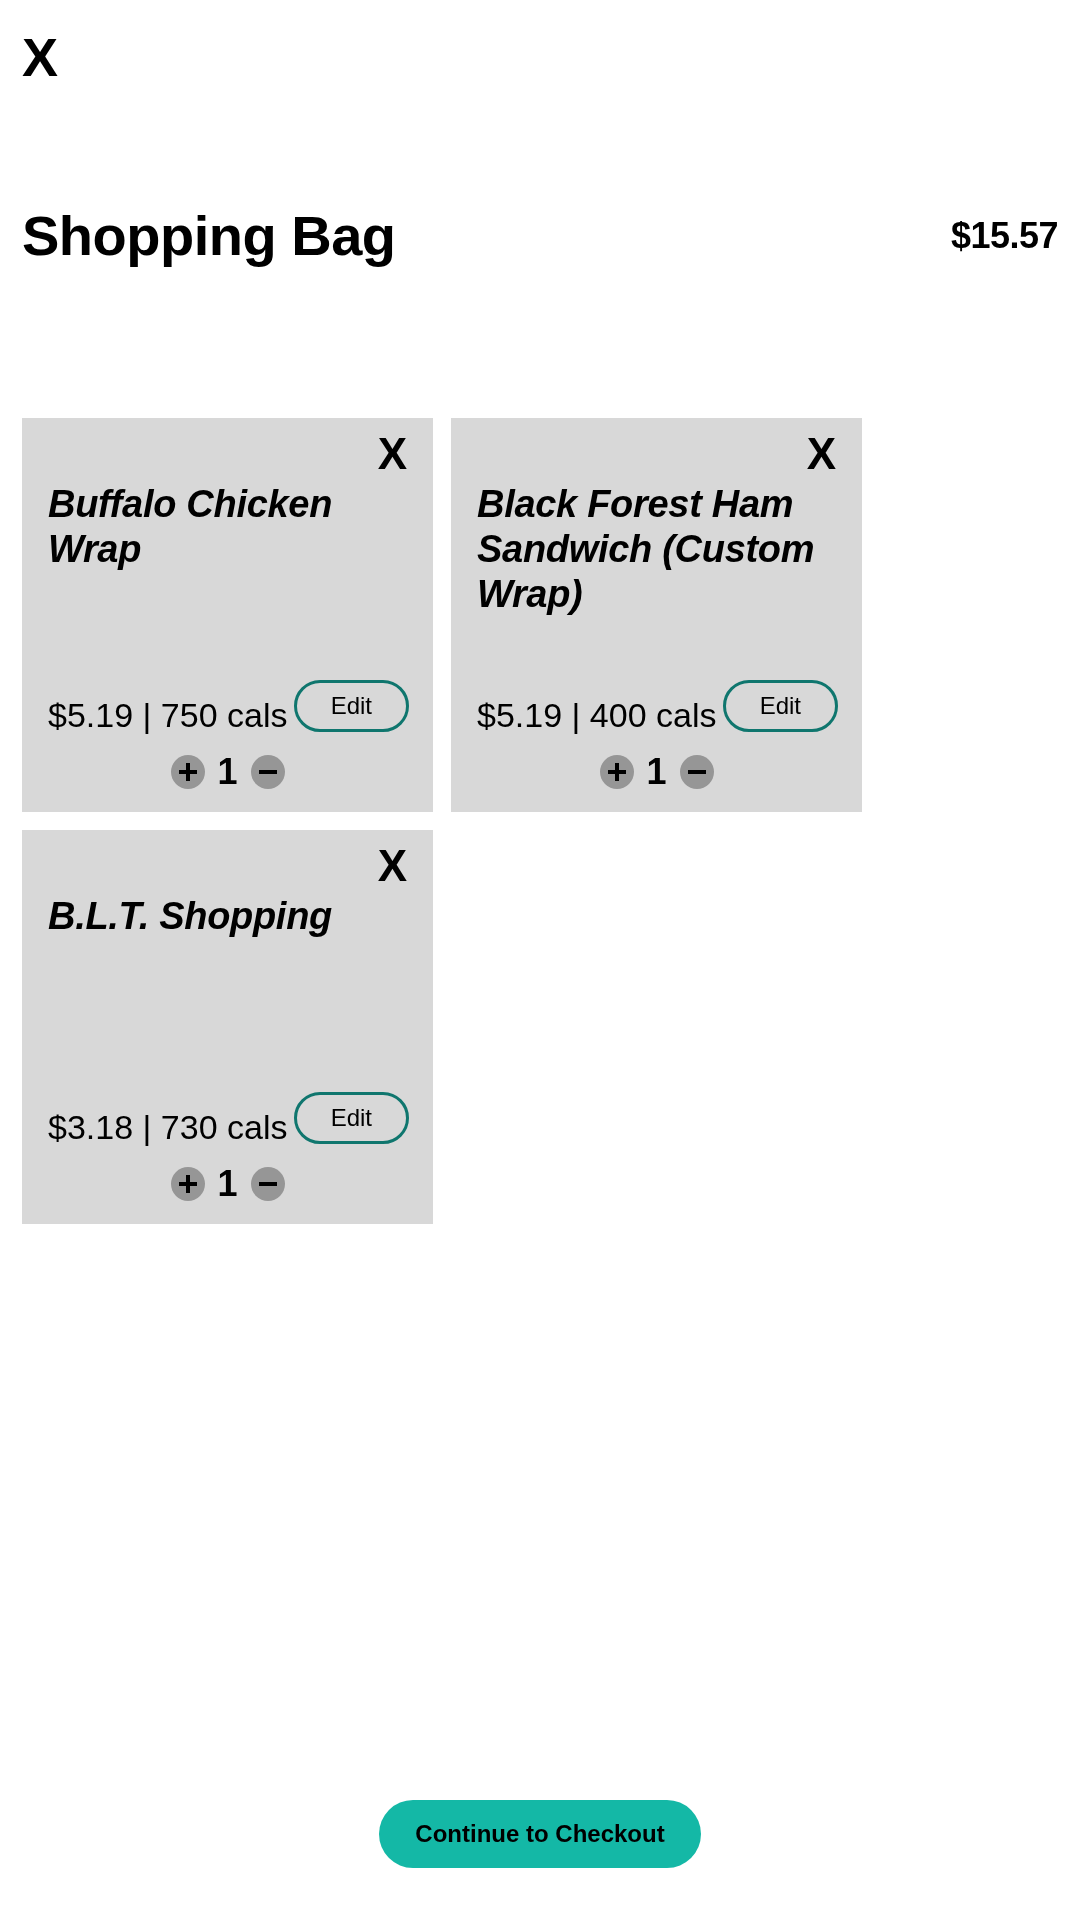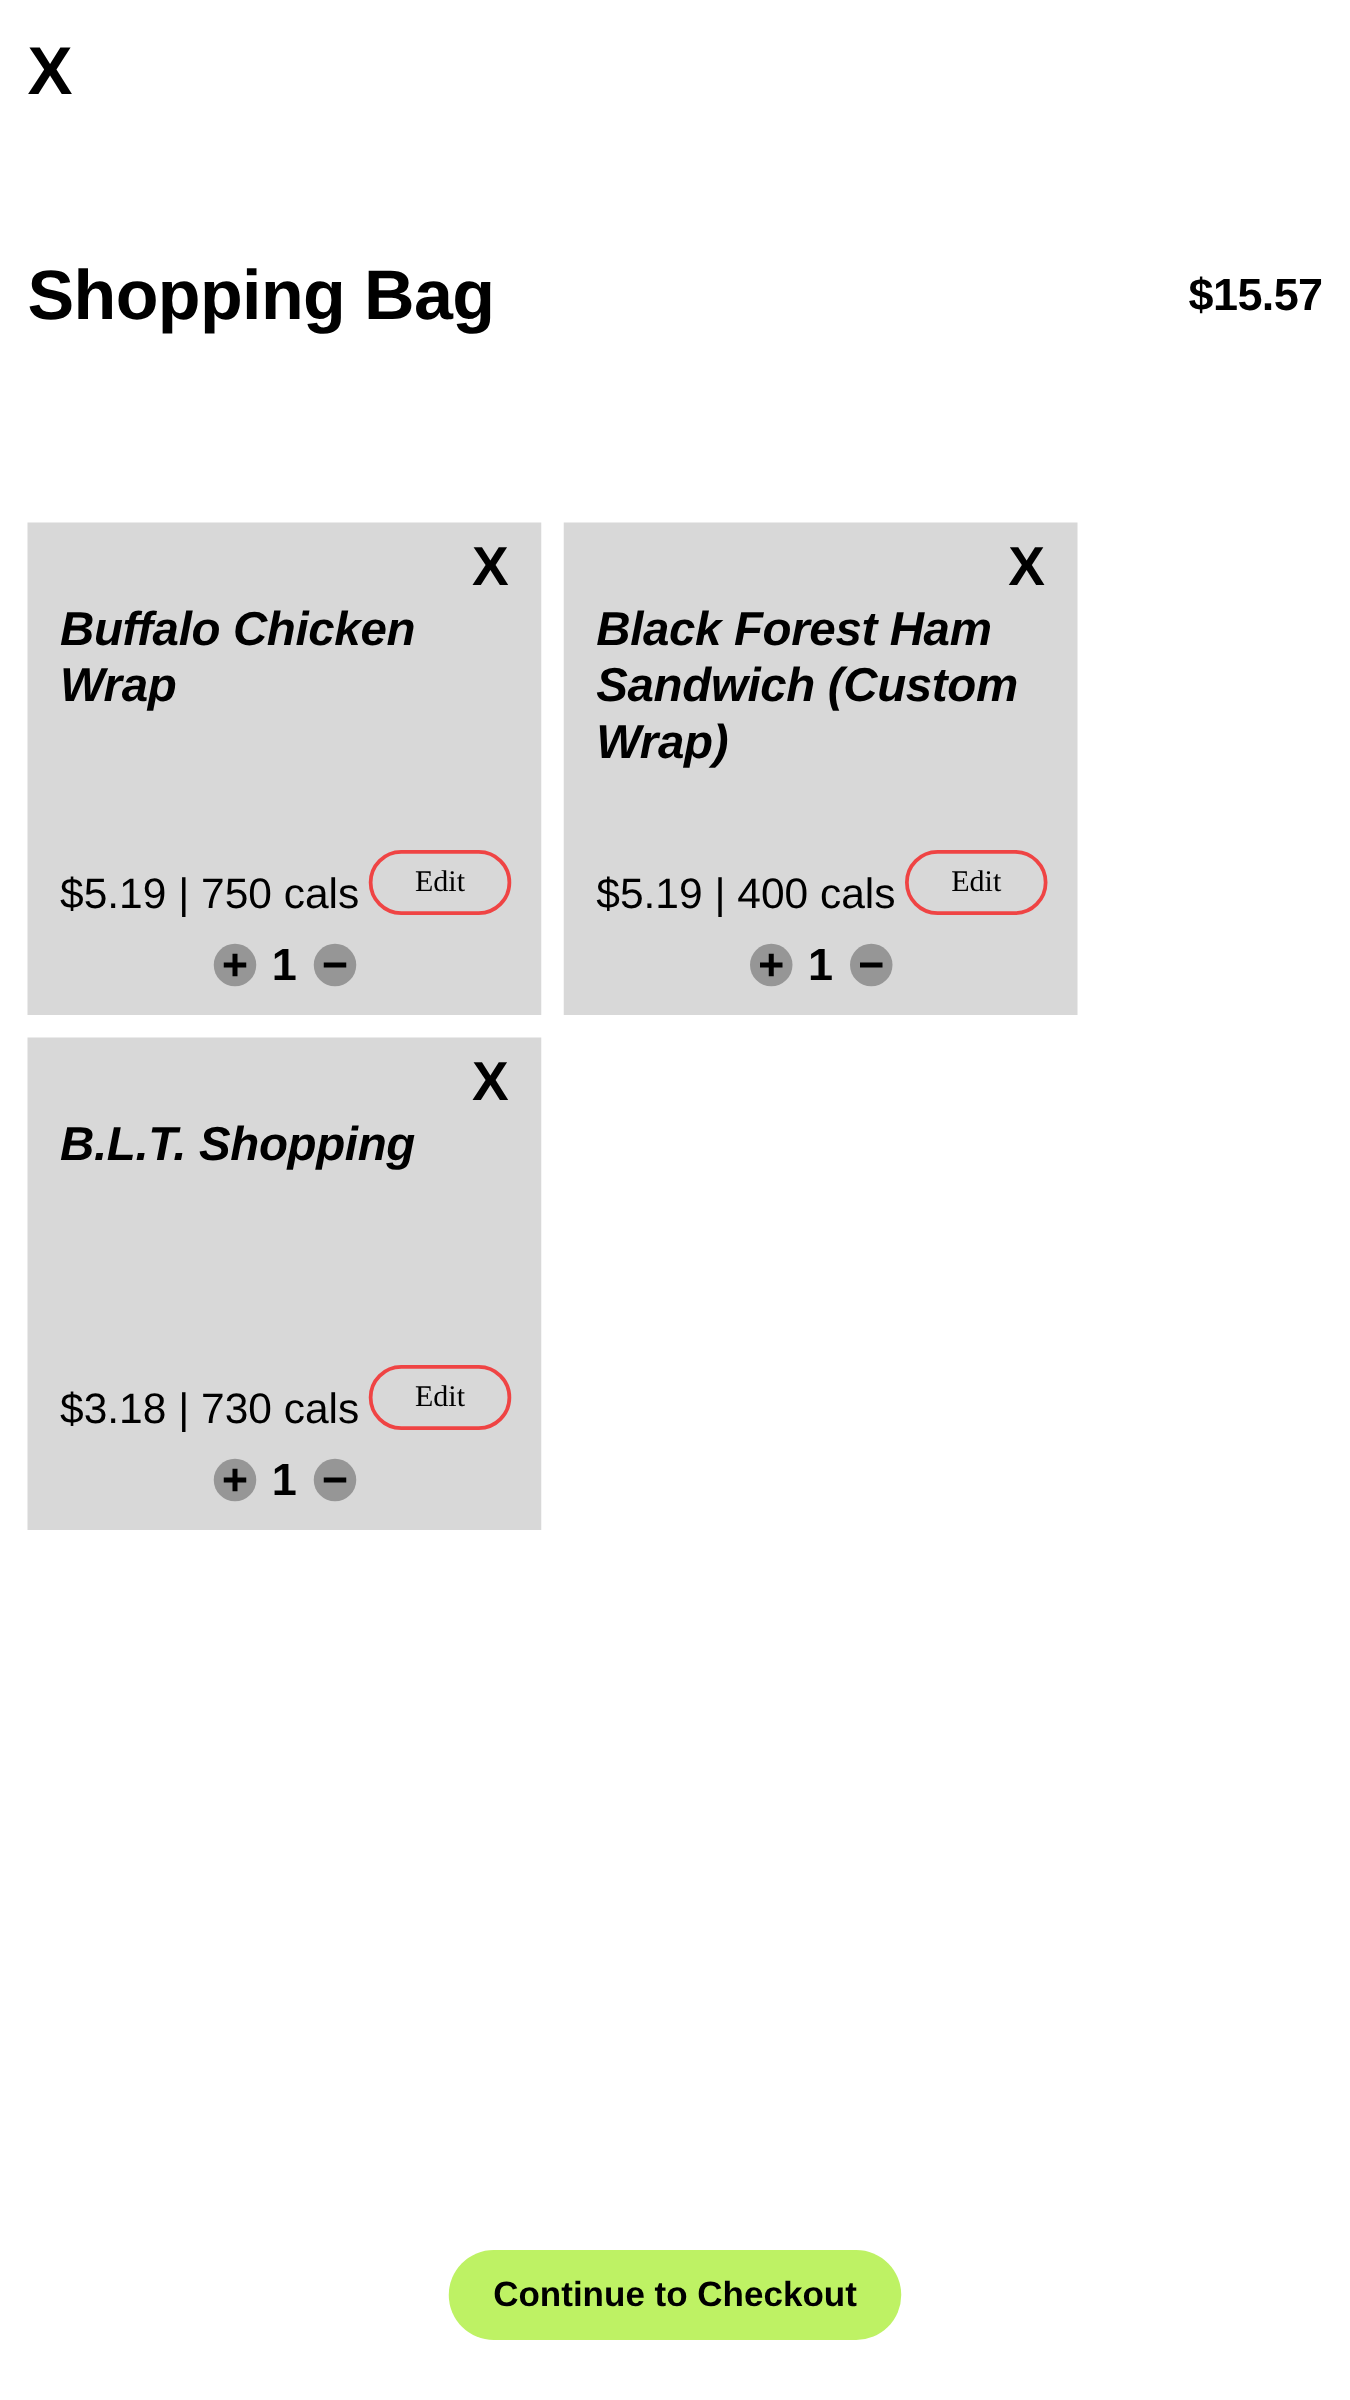--- a/index.html
+++ b/index.html
@@ -124,25 +124,25 @@
     justify-content: space-between;
     padding: 0 0 0 2px;
   }
   .card-price {
     font-size: 34px;
     font-weight: normal;
     line-height: 1;
     white-space: nowrap;
   }
   .edit-btn {
-    font-family: Liberation Serif, serif;
+    font-family: Liberation Sans, sans-serif;
     font-size: 24px;
     color: #000;
     background: transparent;
-    border: 3px solid #ef4444;
+    border: 3px solid #0f766e;
     border-radius: 999px;
     padding: 11px 34px;
     line-height: 1;
     cursor: pointer;
   }
 
   .stepper {
     margin-top: 22px;
     display: flex;
     align-items: center;
@@ -188,24 +188,24 @@
   .checkout-wrap {
     position: absolute;
     left: 0;
     top: 1800px;
     width: 1080px;
     display: flex;
     justify-content: center;
   }
   .checkout-btn {
     font-family: "Liberation Sans", sans-serif;
-    font-size: 28px;
-    font-weight: bold;
-    color: #000;
-    background: #bef264;
+    font-size: 24px;
+    font-weight: bold;
+    color: #000;
+    background: #14b8a6;
     border: none;
     border-radius: 999px;
     padding: 22px 36px;
     line-height: 1;
     cursor: pointer;
   }
 </style>
 </head>
 <body>
 

